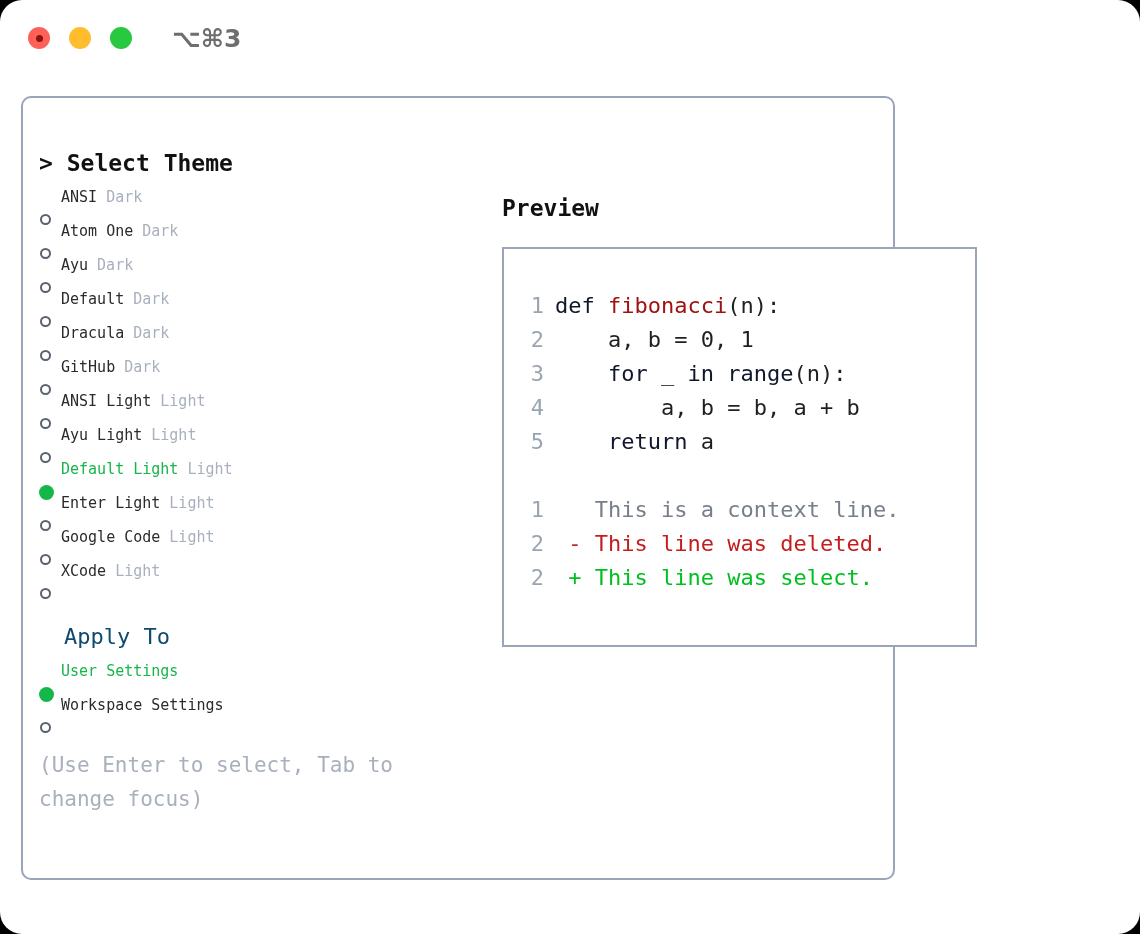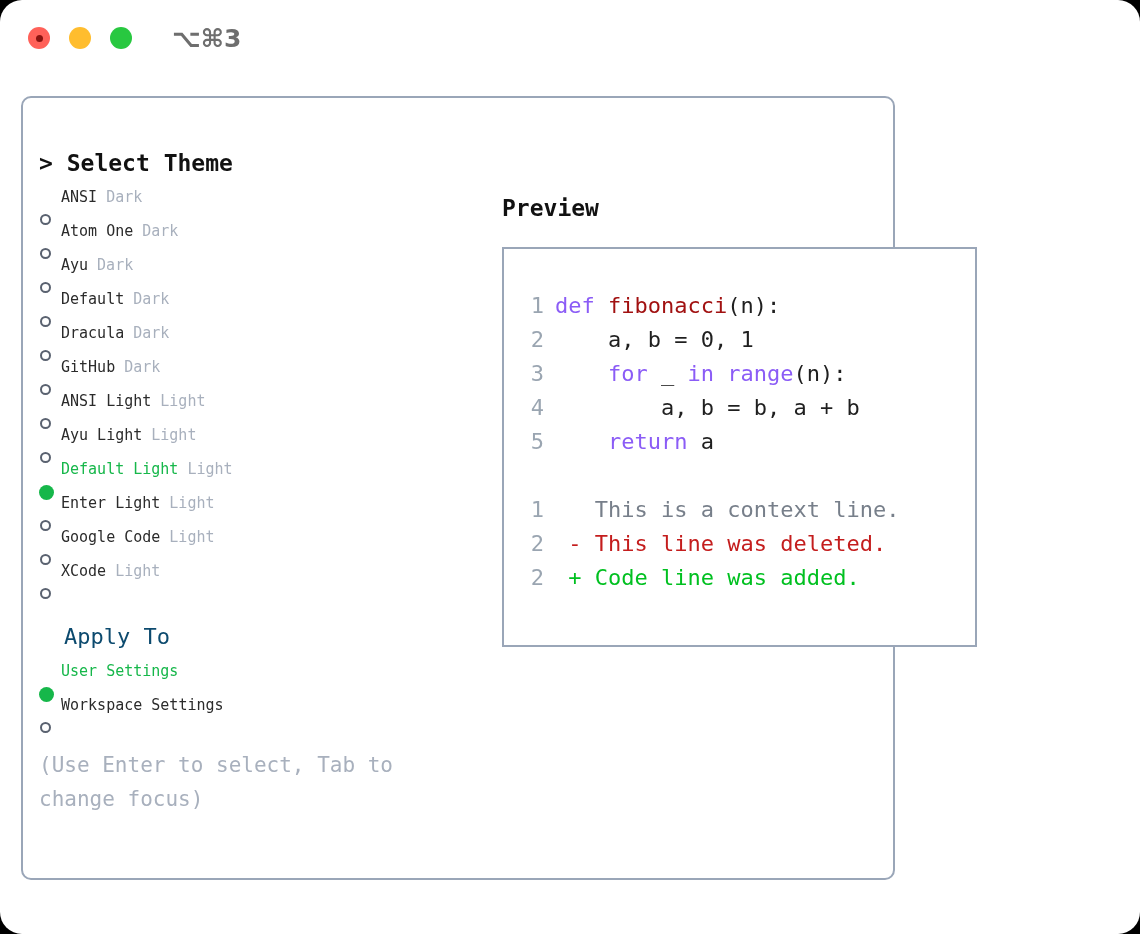--- a/index.html
+++ b/index.html
@@ -202,21 +202,21 @@
   }
   .lineno {
     display: inline-block;
     width: 30px;
     flex: 0 0 30px;
     text-align: right;
     color: #9aa5b1;
     margin-right: 11px;
   }
   .code-text { color: #1f1f1f; }
-  .tok-kw   { color: #8b5cf6; }
+  .tok-kw   { color: #0f172a; }
   .tok-fn   { color: #a11111; }
   .blank-line { height: 34px; }
 
   .diff-ctx  { color: #777f8a; }
   .diff-del  { color: #c41d1d; }
   .diff-add  { color: #00c020; }
 </style>
 </head>
 <body>
 
@@ -273,20 +273,20 @@
               <div class="code-line"><span class="lineno">1</span><span class="code-text"><span class="tok-kw">def </span><span class="tok-fn">fibonacci</span><span>(n):</span></span></div>
               <div class="code-line"><span class="lineno">2</span><span class="code-text"><span>    a, b = 0, 1</span></span></div>
               <div class="code-line"><span class="lineno">3</span><span class="code-text"><span>    </span><span class="tok-kw">for</span><span> _ </span><span class="tok-kw">in</span><span> </span><span class="tok-kw">range</span><span>(n):</span></span></div>
               <div class="code-line"><span class="lineno">4</span><span class="code-text"><span>        a, b = b, a + b</span></span></div>
               <div class="code-line"><span class="lineno">5</span><span class="code-text"><span>    </span><span class="tok-kw">return</span><span> a</span></span></div>
             </div>
           <div class="blank-line"></div>
           <div id="diff-block">
               <div class="code-line"><span class="lineno">1</span><span class="diff-ctx">   </span><span class="diff-ctx">This is a context line.</span></div>
               <div class="code-line"><span class="lineno">2</span><span class="diff-del"> - </span><span class="diff-del">This line was deleted.</span></div>
-              <div class="code-line"><span class="lineno">2</span><span class="diff-add"> + </span><span class="diff-add">Code line was added.</span></div>
+              <div class="code-line"><span class="lineno">2</span><span class="diff-add"> + </span><span class="diff-add">This line was select.</span></div>
             </div>
         </div>
       </div>
 
     </div>
   </div>
 </div>
 
 </body></html>

